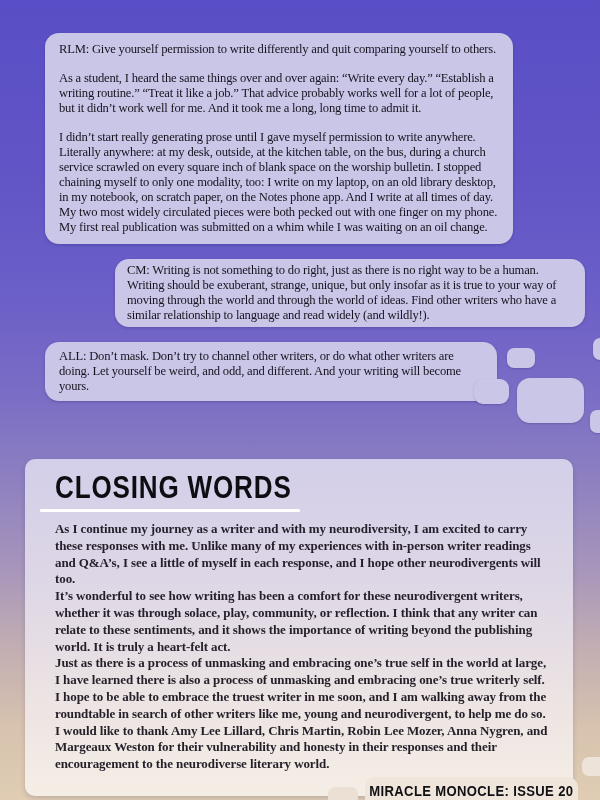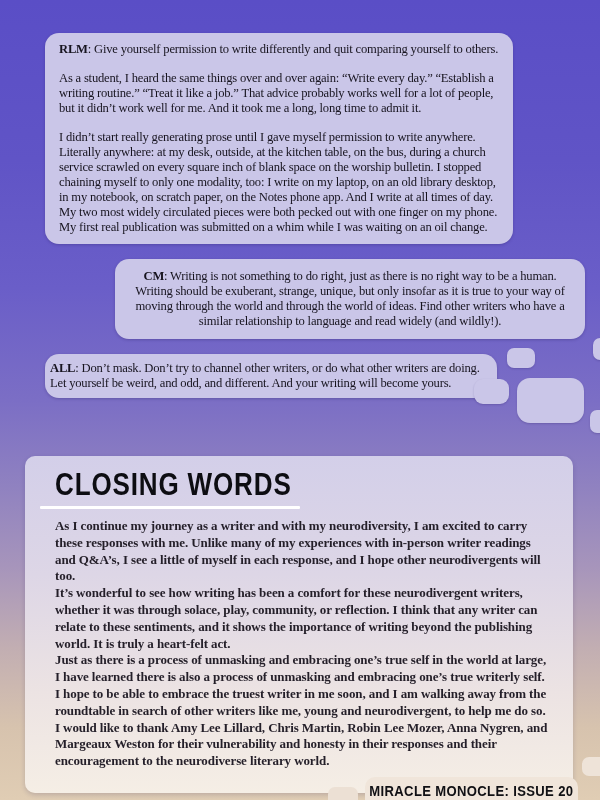--- a/index.html
+++ b/index.html
@@ -14,24 +14,24 @@
   .bubble{
     position:relative;
     background:#cac6e8;border-radius:14px;
     padding:9px 14px;
     font-size:12.6px;line-height:15px;letter-spacing:-0.2px;
     color:#17141f;
     box-shadow:0 1px 3px rgba(35,25,90,0.28);
   }
   .bubble p{margin:0;}
   .bubble p + p{margin-top:14px;}
-  .bubble strong{font-weight:bold;}
+  .bubble strong{font-weight:normal;}
   .bubble-rlm{margin:33px 87px 0 45px;}
-  .bubble-cm{margin:15px 15px 0 115px;text-align:center;padding:10px 12px;}
-  .bubble-all{margin:15px 103px 0 45px;padding:7px 5px;}
+  .bubble-cm{margin:15px 15px 0 115px;text-align:left;padding:4px 12px;}
+  .bubble-all{margin:15px 103px 0 45px;padding:7px 14px;}
   .trail-shape{
     position:absolute;background:#cac6e8;
     box-shadow:0 1px 2px rgba(35,25,90,0.22);
   }
   .trail-a{left:507px;top:348px;width:28px;height:20px;border-radius:7px;}
   .trail-b{left:474px;top:379px;width:35px;height:25px;border-radius:9px;}
   .trail-c{left:517px;top:378px;width:67px;height:45px;border-radius:13px;}
   .trail-d{left:593px;top:338px;width:18px;height:22px;border-radius:7px;}
   .trail-e{left:590px;top:410px;width:21px;height:23px;border-radius:7px;}
   .panel{

